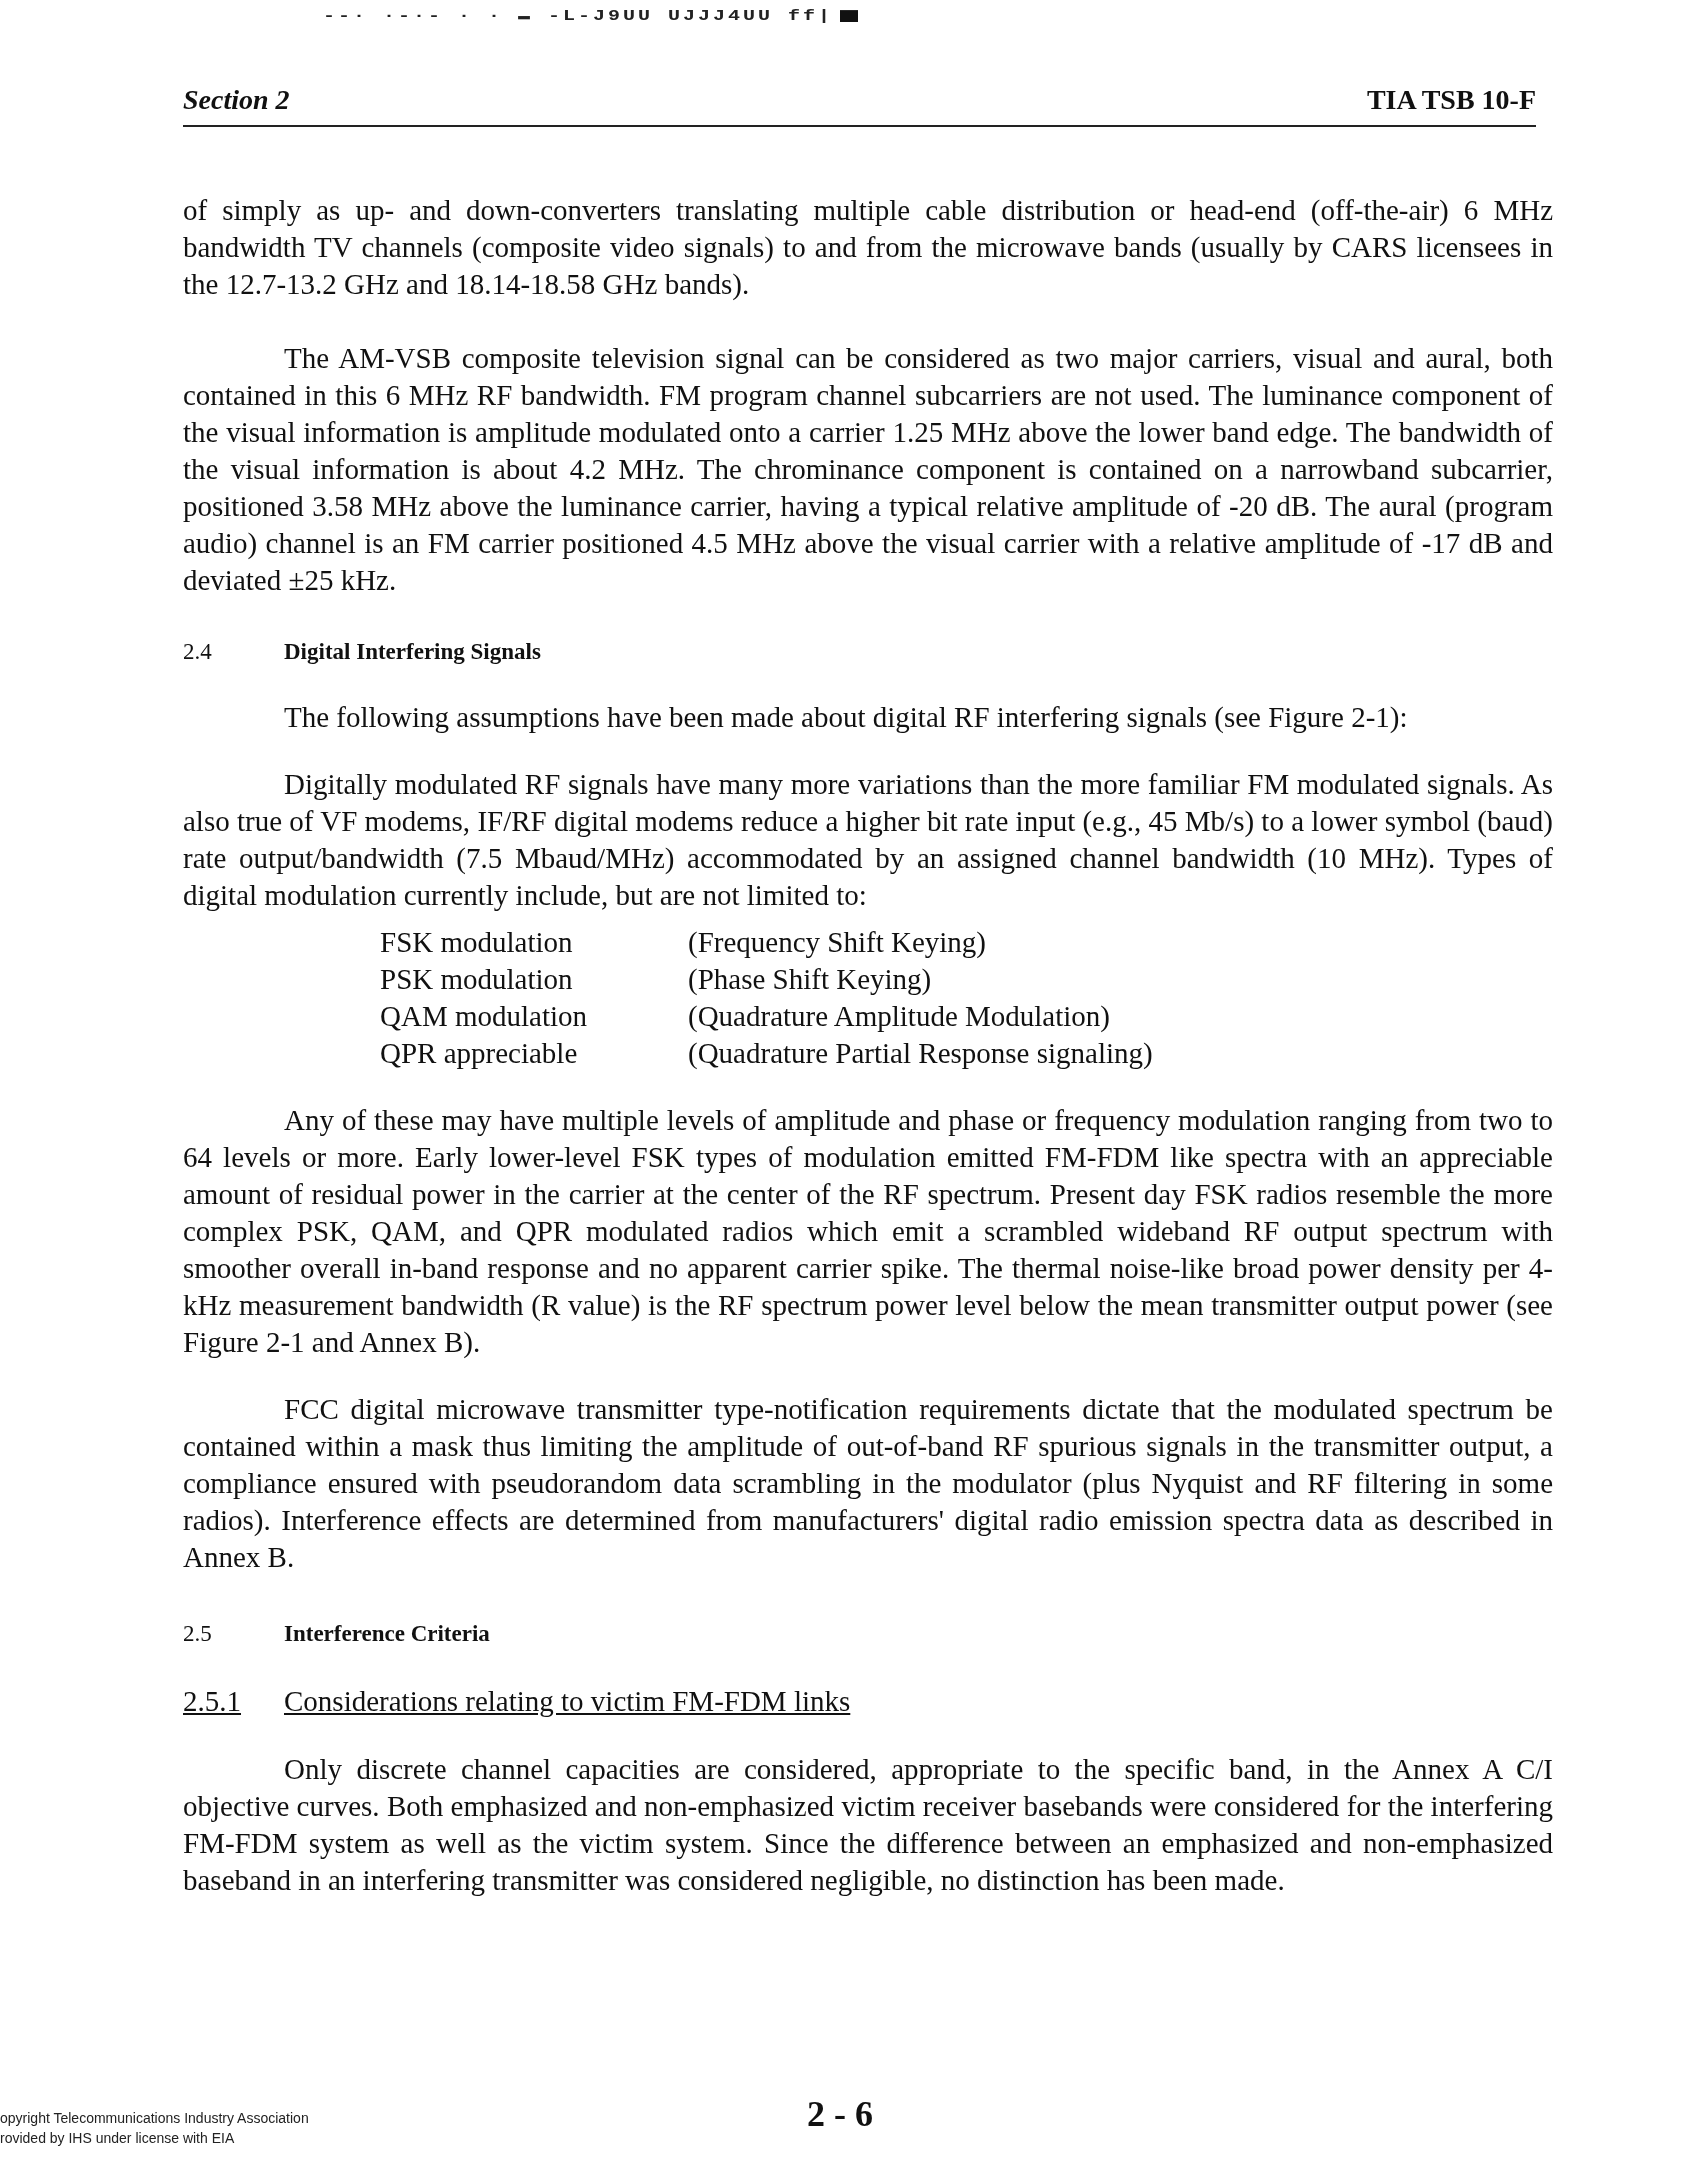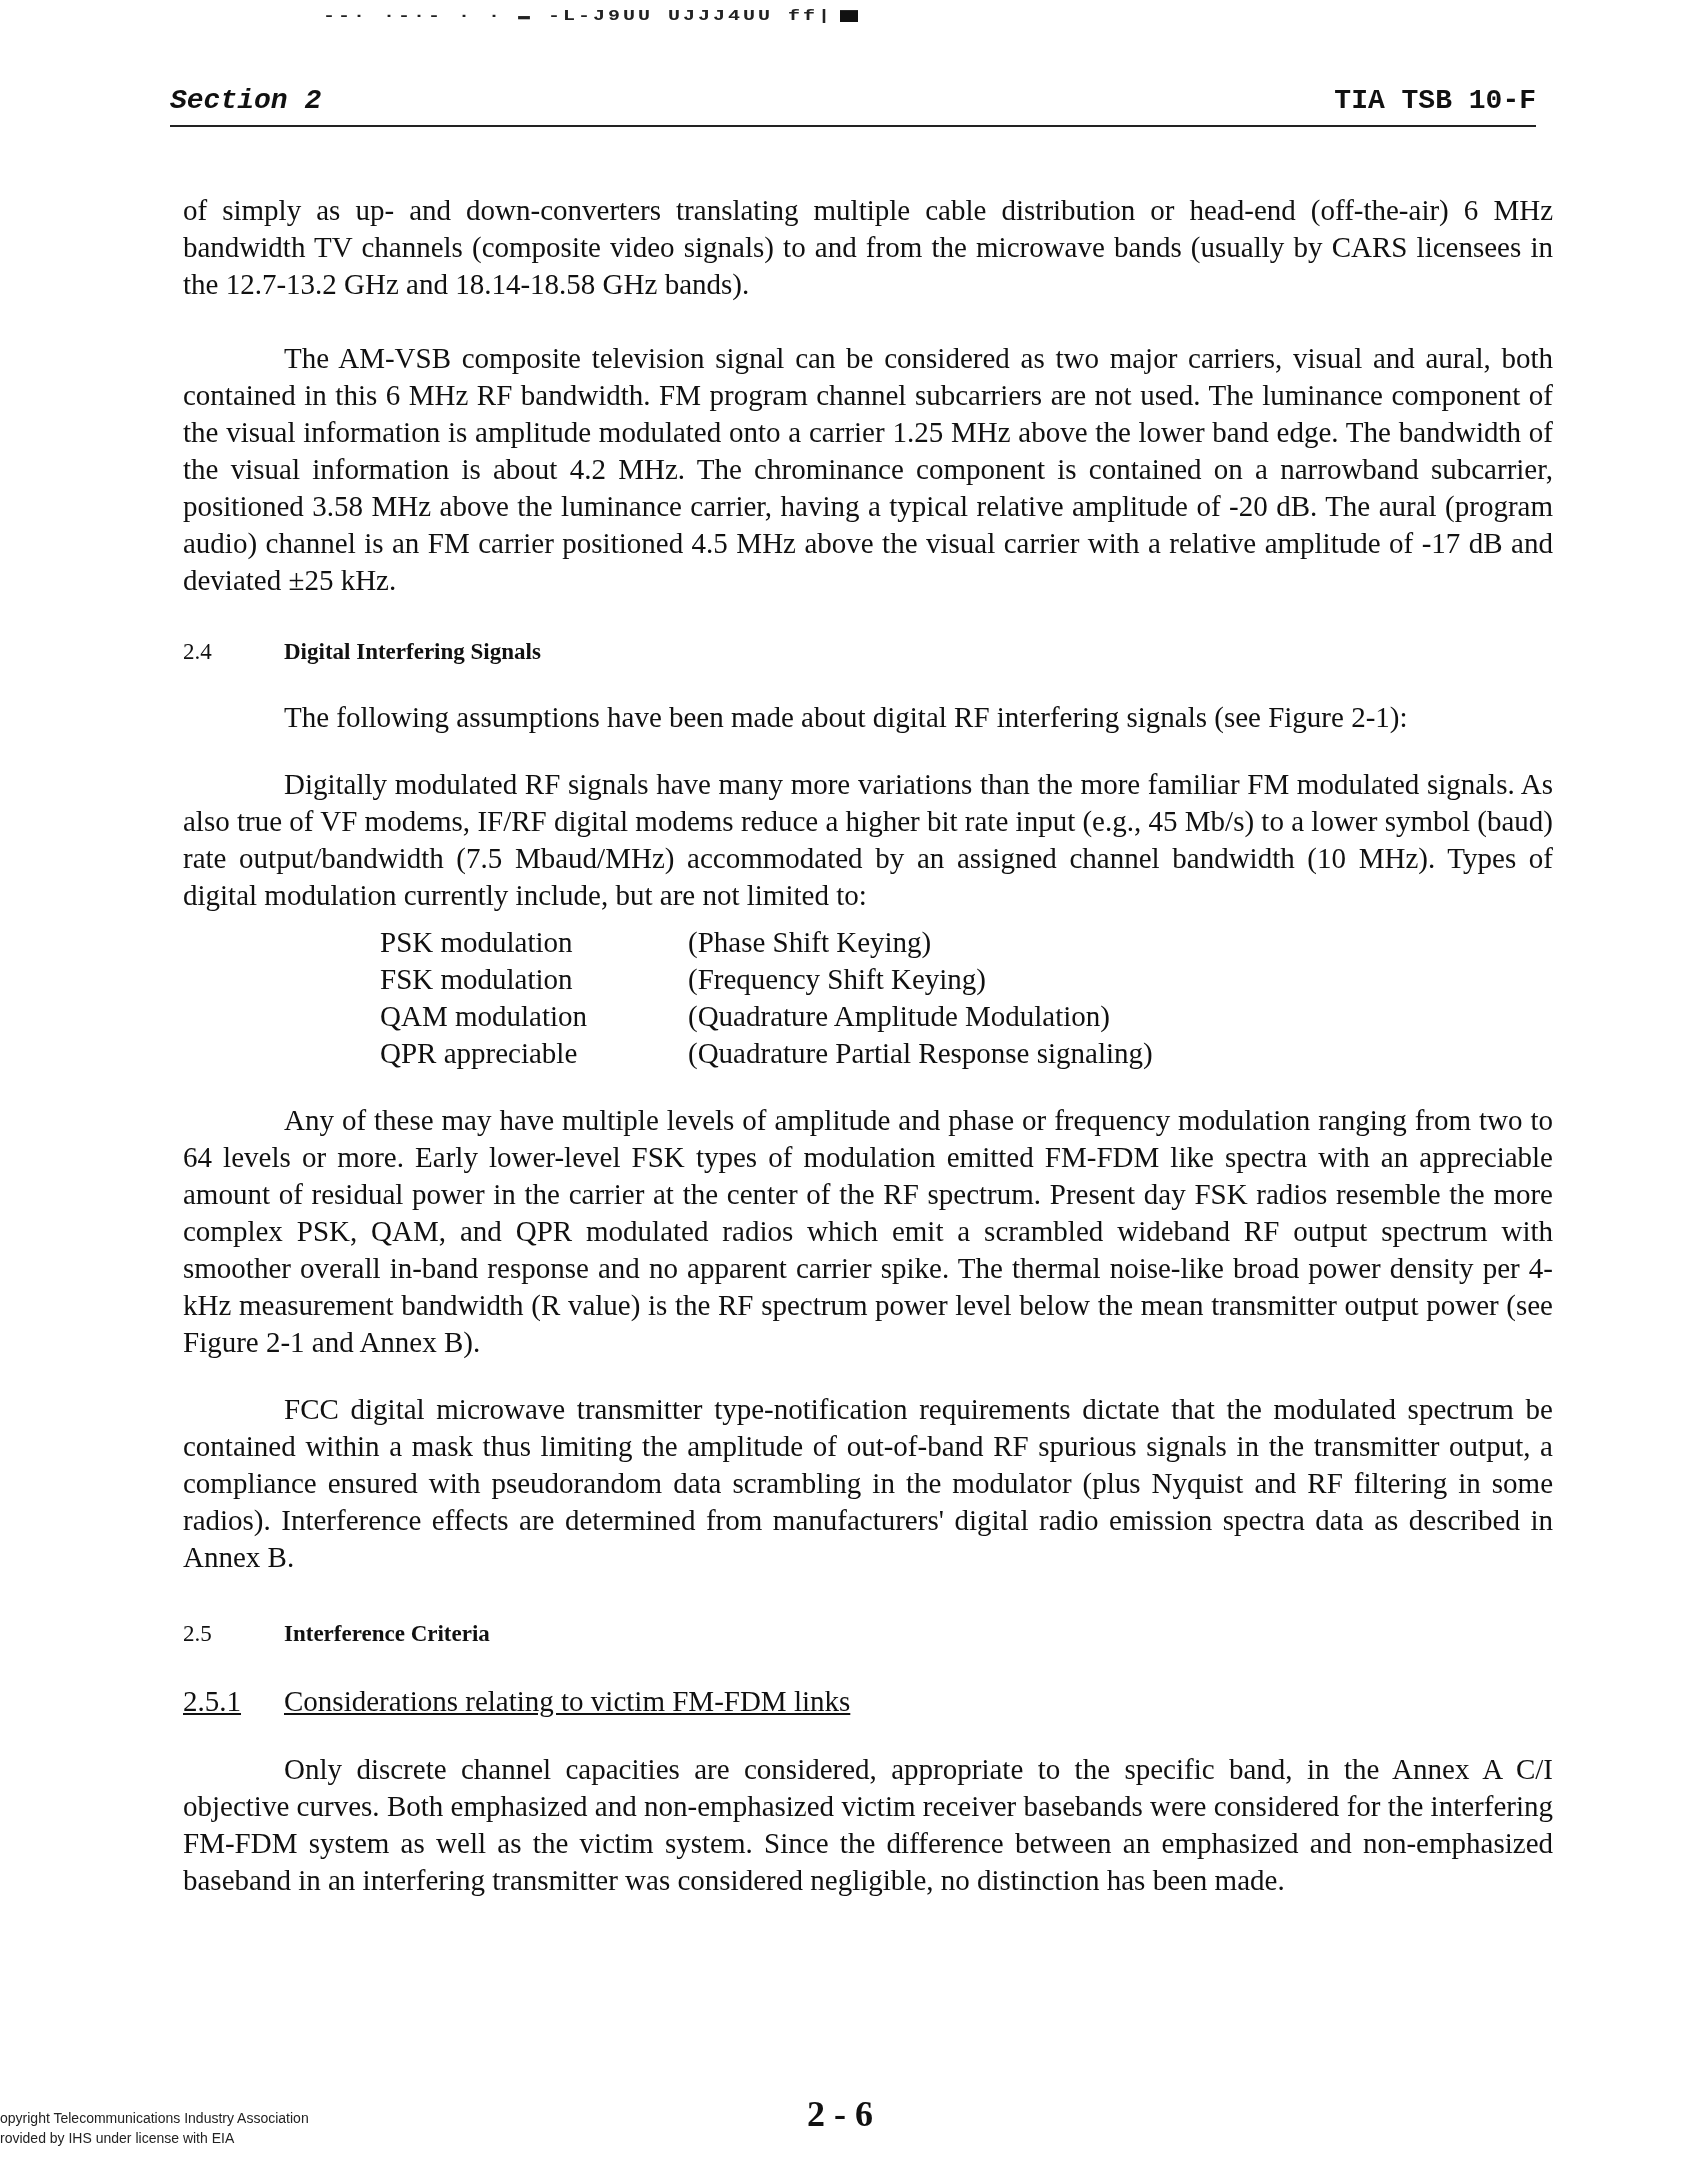--- a/index.html
+++ b/index.html
@@ -7,23 +7,22 @@
     width: 1702px; height: 2172px; position: relative; overflow: hidden;
     font-family: "Liberation Serif", "DejaVu Serif", serif; color: #111;
   }
   .scan-top {
     position: absolute; left: 323px; top: 5px; height: 20px;
     font-family: "Liberation Mono", monospace; font-size: 20px; font-weight: bold;
     letter-spacing: 3px; color: #222; white-space: nowrap; transform: scaleY(0.7);
   }
   .scan-top .blk { display: inline-block; width: 18px; height: 17px; background: #111; vertical-align: middle; margin-left: 7px; }
   .running-head {
-    position: absolute; left: 170px; right: 166px; top: 80px; height: 45px;
+    position: absolute; left: 183px; right: 166px; top: 80px; height: 45px;
     border-bottom: 2.5px solid #222;
-    font-family: Liberation Mono, monospace;
   }
   .rh-left, .rh-right {
     position: absolute; bottom: 9px; font-size: 28px; font-weight: bold;
   }
   .rh-left { left: 0; font-style: italic; }
   .rh-right { right: 0; }
   .content { position: absolute; left: 183px; right: 149px; top: 192px; }
   p { margin: 0; font-size: 29px; line-height: 37px; text-align: justify; }
   p.indent { text-indent: 101px; }
   .gap { height: 37px; }
@@ -70,26 +69,26 @@
     <span class="num">2.4</span>
     <span>Digital Interfering Signals</span>
   </h2>
   <div class="gap" style="height:25px"></div>
   <p class="indent">The following assumptions have been made about digital RF interfering signals (see Figure 2-1):</p>
   <div class="gap" style="height:30px"></div>
   <p class="indent">Digitally modulated RF signals have many more variations than the more familiar FM modulated signals. As also true of VF modems, IF/RF digital modems reduce a higher bit rate input (e.g., 45 Mb/s) to a lower symbol (baud) rate output/bandwidth (7.5 Mbaud/MHz) accommodated by an assigned channel bandwidth (10 MHz). Types of digital modulation currently include, but are not limited to:</p>
 
   <div class="mod-table">
     <div class="mod-row">
+      <span class="abbr">FSK modulation</span>
+      <span>(Frequency Shift Keying)</span>
+    </div>
+    <div class="mod-row">
       <span class="abbr">PSK modulation</span>
       <span>(Phase Shift Keying)</span>
-    </div>
-    <div class="mod-row">
-      <span class="abbr">FSK modulation</span>
-      <span>(Frequency Shift Keying)</span>
     </div>
     <div class="mod-row">
       <span class="abbr">QAM modulation</span>
       <span>(Quadrature Amplitude Modulation)</span>
     </div>
     <div class="mod-row">
       <span class="abbr">QPR appreciable</span>
       <span>(Quadrature Partial Response signaling)</span>
     </div>
   </div>

